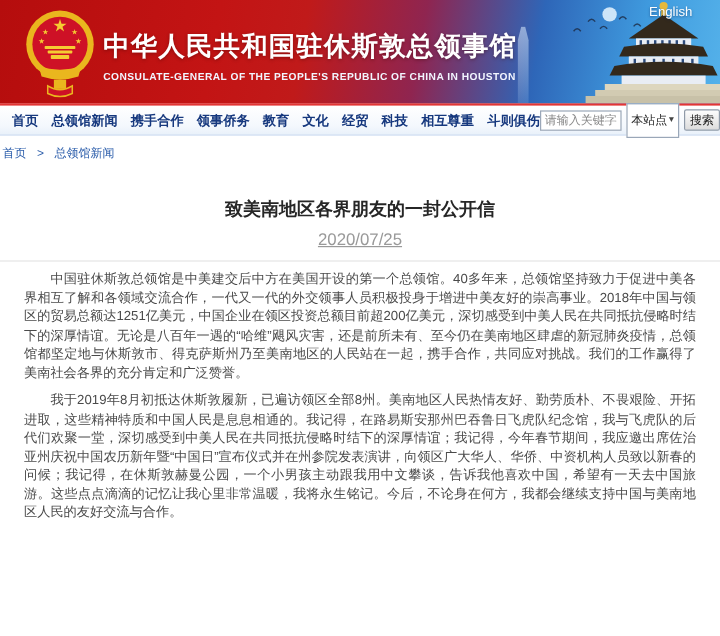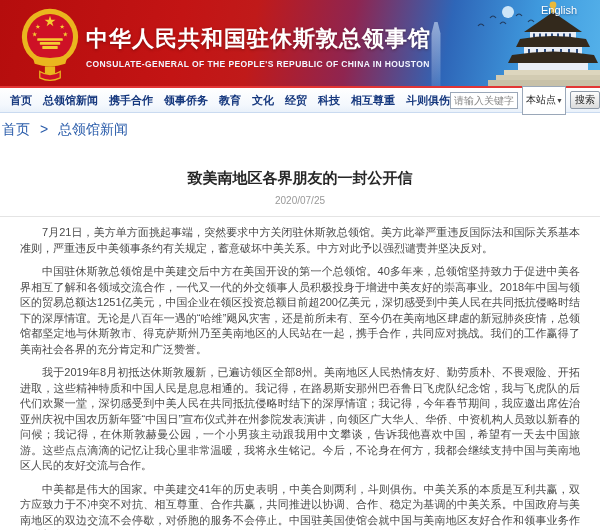--- a/index.html
+++ b/index.html
@@ -36,29 +36,29 @@
   .search-input::placeholder { color:#888; }
   .scope-select { width:44px; height:29px; border:1px solid #9aa7b8; background:#fff;
     font-size:10px; color:#222; display:flex; align-items:center;
     justify-content:space-between; padding:0 2px 0 3px; cursor:pointer; white-space:nowrap; }
   .scope-select .chev { font-size:7px; color:#444; }
   .search-btn { height:18px; font-size:10px; padding:0 4px; color:#222;
     background:linear-gradient(180deg,#fdfdfd,#dcdcdc); border:1px solid #8f9aa8;
     border-radius:2px; cursor:pointer; white-space:nowrap; }
 
   
-  .breadcrumb { padding:8px 2px 4px 2px; font-size:14px; color:#2a5caa; }
+  .breadcrumb { padding:8px 2px 4px 2px; font-size:10px; color:#2a5caa; }
   .breadcrumb a { color:#2a5caa; text-decoration:none; cursor:pointer; }
   .breadcrumb .sep { margin:0 6px; color:#2a5caa; }
 
   
   .article { padding:0 20px;margin-top:26px; }
   .article-title { margin-top:16px; text-align:center; font-size:15px;
     font-weight:bold; color:#262626; }
-  .article-date { margin-top:7px; text-align:center; font-size:10px; color:#999; }
+  .article-date { margin-top:7px; text-align:center; font-size:14px; color:#999;text-decoration:underline; }
   .divider { margin:10px -20px 4px -20px; border-bottom:1px solid #e4e4e4; }
   .body-text p { font-size:11px; color:#4a4a4a; line-height:15.5px;
     text-indent:2em; text-align:justify; margin-top:8px; }
 </style>
 </head>
 <body>
 
 <div class="banner">
   <div class="emblem-wrap">
     <svg width="64" height="78" viewBox="0 0 100 122">
@@ -161,20 +161,18 @@
   <span class="sep">&gt;</span>
   <a>总领馆新闻</a>
 </div>
 
 <div class="article">
   <div class="article-title">致美南地区各界朋友的一封公开信</div>
   <div class="article-date">2020/07/25</div>
   <div class="divider"></div>
 
   <div class="body-text">
-    <p>7月21日，美方单方面挑起事端，突然要求中方关闭驻休斯敦总领馆。美方此举严重违反国际法和国际关系基本准则，严重违反中美领事条约有关规定，蓄意破坏中美关系。中方对此予以强烈谴责并坚决反对。</p>
     <p>中国驻休斯敦总领馆是中美建交后中方在美国开设的第一个总领馆。40多年来，总领馆坚持致力于促进中美各界相互了解和各领域交流合作，一代又一代的外交领事人员积极投身于增进中美友好的崇高事业。2018年中国与领区的贸易总额达1251亿美元，中国企业在领区投资总额目前超200亿美元，深切感受到中美人民在共同抵抗侵略时结下的深厚情谊。无论是八百年一遇的“哈维”飓风灾害，还是前所未有、至今仍在美南地区肆虐的新冠肺炎疫情，总领馆都坚定地与休斯敦市、得克萨斯州乃至美南地区的人民站在一起，携手合作，共同应对挑战。我们的工作赢得了美南社会各界的充分肯定和广泛赞誉。</p>
     <p>我于2019年8月初抵达休斯敦履新，已遍访领区全部8州。美南地区人民热情友好、勤劳质朴、不畏艰险、开拓进取，这些精神特质和中国人民是息息相通的。我记得，在路易斯安那州巴吞鲁日飞虎队纪念馆，我与飞虎队的后代们欢聚一堂，深切感受到中美人民在共同抵抗侵略时结下的深厚情谊；我记得，今年春节期间，我应邀出席佐治亚州庆祝中国农历新年暨“中国日”宣布仪式并在州参院发表演讲，向领区广大华人、华侨、中资机构人员致以新春的问候；我记得，在休斯敦赫曼公园，一个小男孩主动跟我用中文攀谈，告诉我他喜欢中国，希望有一天去中国旅游。这些点点滴滴的记忆让我心里非常温暖，我将永生铭记。今后，不论身在何方，我都会继续支持中国与美南地区人民的友好交流与合作。</p>
-    <p>中美都是伟大的国家。中美建交41年的历史表明，中美合则两利，斗则俱伤。中美关系的本质是互利共赢，双方应致力于不冲突不对抗、相互尊重、合作共赢，共同推进以协调、合作、稳定为基调的中美关系。中国政府与美南地区的双边交流不会停歇，对侨胞的服务不会停止。中国驻美国使馆会就中国与美南地区友好合作和领事业务作出妥善安排。</p>
 
   </div>
 
 </div>
 
 </body></html>

